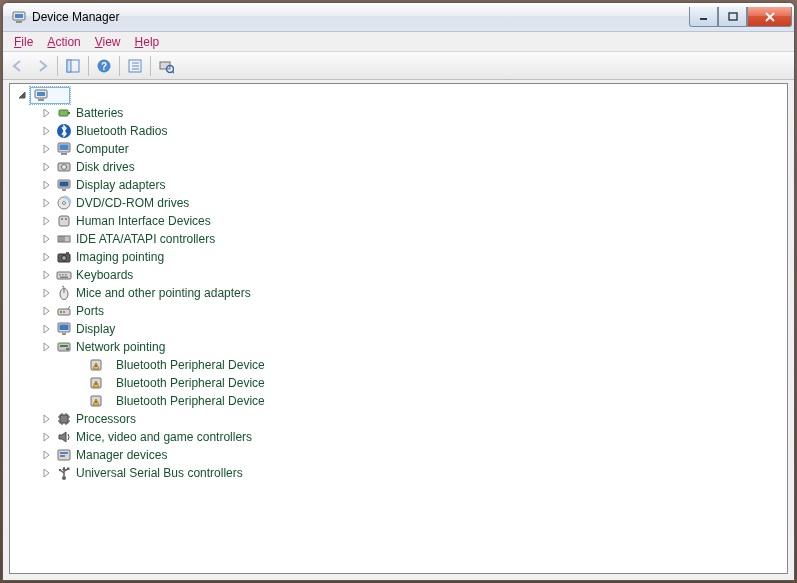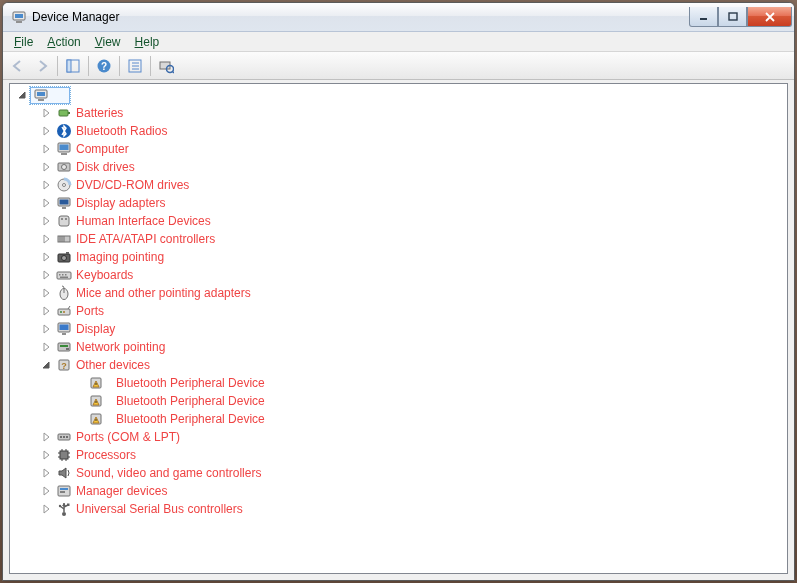--- a/index.html
+++ b/index.html
@@ -7,33 +7,33 @@
 .window { position: absolute; top: 2px; left: 2px; width: 793px; height: 579px; background: #f0f0f0; border: 1px solid #5a5a5a; border-radius: 6px 6px 0 0; overflow: hidden; box-shadow: 0 0 10px rgba(0,0,0,0.3); }
 .titlebar { height: 29px; background: linear-gradient(180deg, #fdfdfe 0%, #ebeef3 45%, #dde3ec 46%, #dfe6ef 100%); display: flex; align-items: center; padding: 0 2px 0 8px; border-bottom: 1px solid #b8c4d6; }
 .titlebar-icon { width: 16px; height: 16px; margin-right: 5px; }
 .titlebar-title { flex: 1; color: #000; font-size: 12px; }
 .window-controls { display: flex; }
 .win-btn { width: 29px; height: 20px; margin-left: 0; border: 1px solid #7a8a9e; border-top: none; display: flex; align-items: center; justify-content: center; cursor: pointer; }
 .win-btn.min { background: linear-gradient(180deg,#eef3f9,#c9d7e8); border-radius: 0 0 0 3px; }
 .win-btn.max { background: linear-gradient(180deg,#eef3f9,#c9d7e8); }
 .win-btn.close { width: 45px; background: linear-gradient(180deg,#f3a991,#e7745a 45%,#d85838 46%,#c93e22); border-radius: 0 0 3px 0; }
 .menubar { height: 20px; background: #f0f0f0; display: flex; align-items: center; padding: 0 4px; border-bottom: 1px solid #d6d6d6; }
-.menu-item { padding: 2px 7px; cursor: pointer; color: #14532d; }
+.menu-item { padding: 2px 7px; cursor: pointer; color: #be185d; }
 .menu-item .ul { text-decoration: underline; }
 .toolbar { height: 28px; background: linear-gradient(180deg,#fcfcfc,#e8e8e8); border-bottom: 1px solid #c0c0c0; display: flex; align-items: center; padding: 0 4px; gap: 2px; }
 .tool-btn { width: 22px; height: 22px; display: flex; align-items: center; justify-content: center; cursor: pointer; border: 1px solid transparent; border-radius: 2px; }
 .tool-btn.disabled { opacity: 0.4; cursor: default; }
 .tool-sep { width: 1px; height: 20px; background: #c0c0c0; margin: 0 2px; }
 .content { position: absolute; top: 80px; left: 6px; right: 6px; bottom: 6px; background: #fff; border: 1px solid #828790; overflow: auto; padding: 2px; }
 .tree { font-size: 12px; line-height: 18px; }
 .tree-node { display: flex; align-items: center; height: 18px; white-space: nowrap; cursor: pointer; }
 .expander { width: 14px; height: 14px; display: flex; align-items: center; justify-content: center; cursor: pointer; margin-right: 0; }
 .expander svg { display: block; }
 .node-icon { width: 16px; height: 16px; margin: 0 4px 0 2px; flex: 0 0 16px; }
-.node-label { color: #ef4444; text-align: center; }
+.node-label { color: #14532d; text-align: center; }
 .selected-text { background: #cce8ff; outline: 1px dotted #7bb2e0; }
 .level1 { padding-left: 4px; }
 .level2 { padding-left: 28px; }
 .level3 { padding-left: 52px; gap: 8px; }
 .root-icon-box { display: inline-flex; align-items: center; border: 1px solid #7eb4ea; background: #f2f8ff; padding: 0 16px 0 0; height: 17px; }
 </style>
 </head>
 <body>
 
 <div class="window">
@@ -175,42 +175,42 @@
             </svg></span>
           <span class="node-label">Disk drives</span>
         </div>
         <div class="tree-node level2">
           <span class="expander">
             <svg width="10" height="10" viewBox="0 0 10 10">
               <use href="#exp-closed"></use>
             </svg>
           </span>
           <span class="node-icon"><svg width="16" height="16" viewBox="0 0 16 16">
+              <use href="#ico-display"></use>
+            </svg></span>
+          <span class="node-label">Display adapters</span>
+        </div>
+        <div class="tree-node level2">
+          <span class="expander">
+            <svg width="10" height="10" viewBox="0 0 10 10">
+              <use href="#exp-closed"></use>
+            </svg>
+          </span>
+          <span class="node-icon"><svg width="16" height="16" viewBox="0 0 16 16">
               <use href="#ico-cdrom"></use>
             </svg></span>
           <span class="node-label">DVD/CD-ROM drives</span>
         </div>
         <div class="tree-node level2">
           <span class="expander">
             <svg width="10" height="10" viewBox="0 0 10 10">
               <use href="#exp-closed"></use>
             </svg>
           </span>
           <span class="node-icon"><svg width="16" height="16" viewBox="0 0 16 16">
-              <use href="#ico-display"></use>
-            </svg></span>
-          <span class="node-label">Display adapters</span>
-        </div>
-        <div class="tree-node level2">
-          <span class="expander">
-            <svg width="10" height="10" viewBox="0 0 10 10">
-              <use href="#exp-closed"></use>
-            </svg>
-          </span>
-          <span class="node-icon"><svg width="16" height="16" viewBox="0 0 16 16">
               <use href="#ico-hid"></use>
             </svg></span>
           <span class="node-label">Human Interface Devices</span>
         </div>
         <div class="tree-node level2">
           <span class="expander">
             <svg width="10" height="10" viewBox="0 0 10 10">
               <use href="#exp-closed"></use>
             </svg>
           </span>
@@ -277,31 +277,20 @@
         <div class="tree-node level2">
           <span class="expander">
             <svg width="10" height="10" viewBox="0 0 10 10">
               <use href="#exp-closed"></use>
             </svg>
           </span>
           <span class="node-icon"><svg width="16" height="16" viewBox="0 0 16 16">
               <use href="#ico-network"></use>
             </svg></span>
           <span class="node-label">Network pointing</span>
-        </div>
-        <div class="tree-node level2">
-          <span class="expander">
-            <svg width="10" height="10" viewBox="0 0 10 10">
-              <use href="#exp-open"></use>
-            </svg>
-          </span>
-          <span class="node-icon"><svg width="16" height="16" viewBox="0 0 16 16">
-              <use href="#ico-other"></use>
-            </svg></span>
-          <span class="node-label">Other devices</span>
         </div>
         <div class="tree-node level3">
           <span class="expander"></span>
           <span class="node-icon"><svg width="16" height="16" viewBox="0 0 16 16">
               <use href="#ico-warn"></use>
             </svg></span>
           <span class="node-label">Bluetooth Peripheral Device</span>
         </div>
         <div class="tree-node level3">
           <span class="expander"></span>
@@ -317,45 +306,34 @@
             </svg></span>
           <span class="node-label">Bluetooth Peripheral Device</span>
         </div>
         <div class="tree-node level2">
           <span class="expander">
             <svg width="10" height="10" viewBox="0 0 10 10">
               <use href="#exp-closed"></use>
             </svg>
           </span>
           <span class="node-icon"><svg width="16" height="16" viewBox="0 0 16 16">
-              <use href="#ico-ports"></use>
-            </svg></span>
-          <span class="node-label">Ports (COM &amp; LPT)</span>
-        </div>
-        <div class="tree-node level2">
-          <span class="expander">
-            <svg width="10" height="10" viewBox="0 0 10 10">
-              <use href="#exp-closed"></use>
-            </svg>
-          </span>
-          <span class="node-icon"><svg width="16" height="16" viewBox="0 0 16 16">
               <use href="#ico-cpu"></use>
             </svg></span>
           <span class="node-label">Processors</span>
         </div>
         <div class="tree-node level2">
           <span class="expander">
             <svg width="10" height="10" viewBox="0 0 10 10">
               <use href="#exp-closed"></use>
             </svg>
           </span>
           <span class="node-icon"><svg width="16" height="16" viewBox="0 0 16 16">
               <use href="#ico-sound"></use>
             </svg></span>
-          <span class="node-label">Sound, video and game controllers</span>
+          <span class="node-label">Mice, video and game controllers</span>
         </div>
         <div class="tree-node level2">
           <span class="expander">
             <svg width="10" height="10" viewBox="0 0 10 10">
               <use href="#exp-closed"></use>
             </svg>
           </span>
           <span class="node-icon"><svg width="16" height="16" viewBox="0 0 16 16">
               <use href="#ico-system"></use>
             </svg></span>

